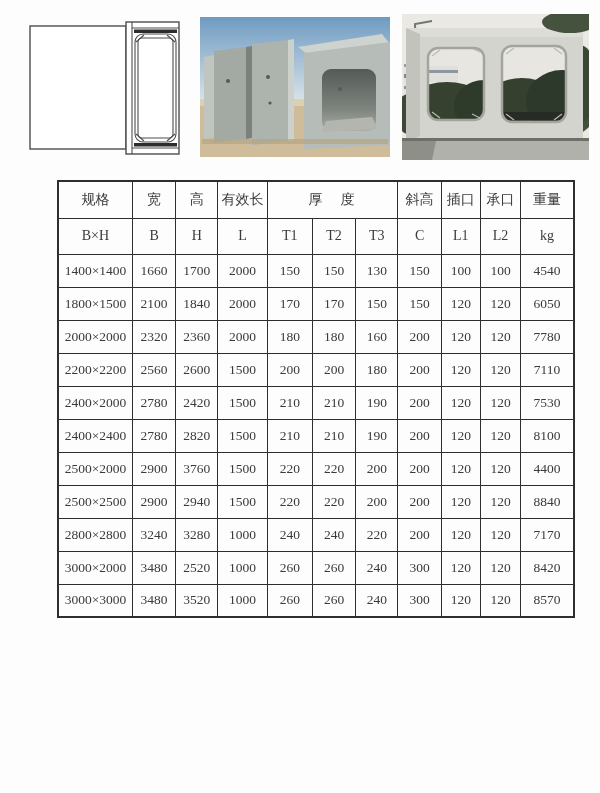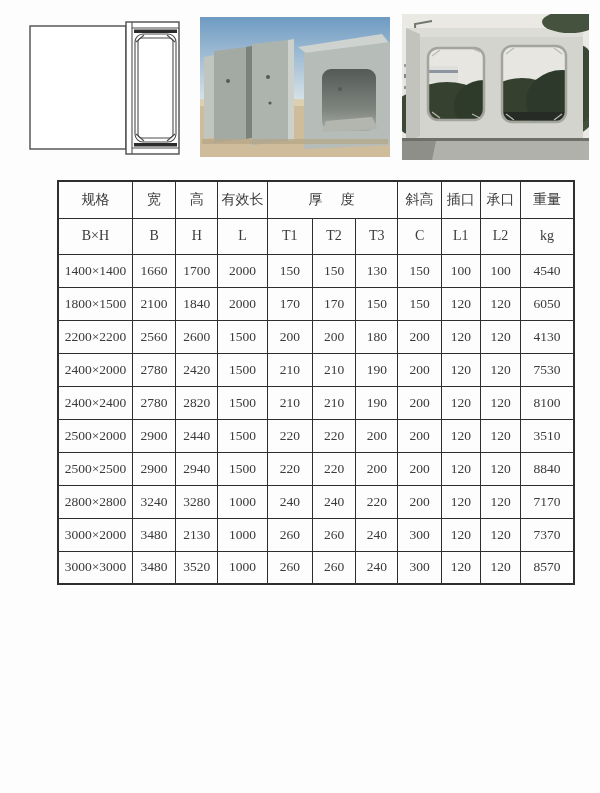--- a/index.html
+++ b/index.html
@@ -212,31 +212,44 @@
         <td>2000</td>
         <td>170</td>
         <td>170</td>
         <td>150</td>
         <td>150</td>
         <td>120</td>
         <td>120</td>
         <td>6050</td>
       </tr>
       <tr>
+        <td>2000×2000</td>
+        <td>2320</td>
+        <td>2360</td>
+        <td>2000</td>
+        <td>180</td>
+        <td>180</td>
+        <td>160</td>
+        <td>200</td>
+        <td>120</td>
+        <td>120</td>
+        <td>7780</td>
+      </tr>
+      <tr>
         <td>2200×2200</td>
         <td>2560</td>
         <td>2600</td>
         <td>1500</td>
         <td>200</td>
         <td>200</td>
         <td>180</td>
         <td>200</td>
         <td>120</td>
         <td>120</td>
-        <td>4130</td>
+        <td>7110</td>
       </tr>
       <tr>
         <td>2400×2000</td>
         <td>2780</td>
         <td>2420</td>
         <td>1500</td>
         <td>210</td>
         <td>210</td>
         <td>190</td>
         <td>200</td>
@@ -253,29 +266,29 @@
         <td>210</td>
         <td>190</td>
         <td>200</td>
         <td>120</td>
         <td>120</td>
         <td>8100</td>
       </tr>
       <tr>
         <td>2500×2000</td>
         <td>2900</td>
-        <td>2440</td>
-        <td>1500</td>
-        <td>220</td>
-        <td>220</td>
-        <td>200</td>
-        <td>200</td>
-        <td>120</td>
-        <td>120</td>
-        <td>3510</td>
+        <td>3760</td>
+        <td>1500</td>
+        <td>220</td>
+        <td>220</td>
+        <td>200</td>
+        <td>200</td>
+        <td>120</td>
+        <td>120</td>
+        <td>4400</td>
       </tr>
       <tr>
         <td>2500×2500</td>
         <td>2900</td>
         <td>2940</td>
         <td>1500</td>
         <td>220</td>
         <td>220</td>
         <td>200</td>
         <td>200</td>
@@ -292,29 +305,29 @@
         <td>240</td>
         <td>220</td>
         <td>200</td>
         <td>120</td>
         <td>120</td>
         <td>7170</td>
       </tr>
       <tr>
         <td>3000×2000</td>
         <td>3480</td>
-        <td>2130</td>
+        <td>2520</td>
         <td>1000</td>
         <td>260</td>
         <td>260</td>
         <td>240</td>
         <td>300</td>
         <td>120</td>
         <td>120</td>
-        <td>7370</td>
+        <td>8420</td>
       </tr>
       <tr>
         <td>3000×3000</td>
         <td>3480</td>
         <td>3520</td>
         <td>1000</td>
         <td>260</td>
         <td>260</td>
         <td>240</td>
         <td>300</td>

